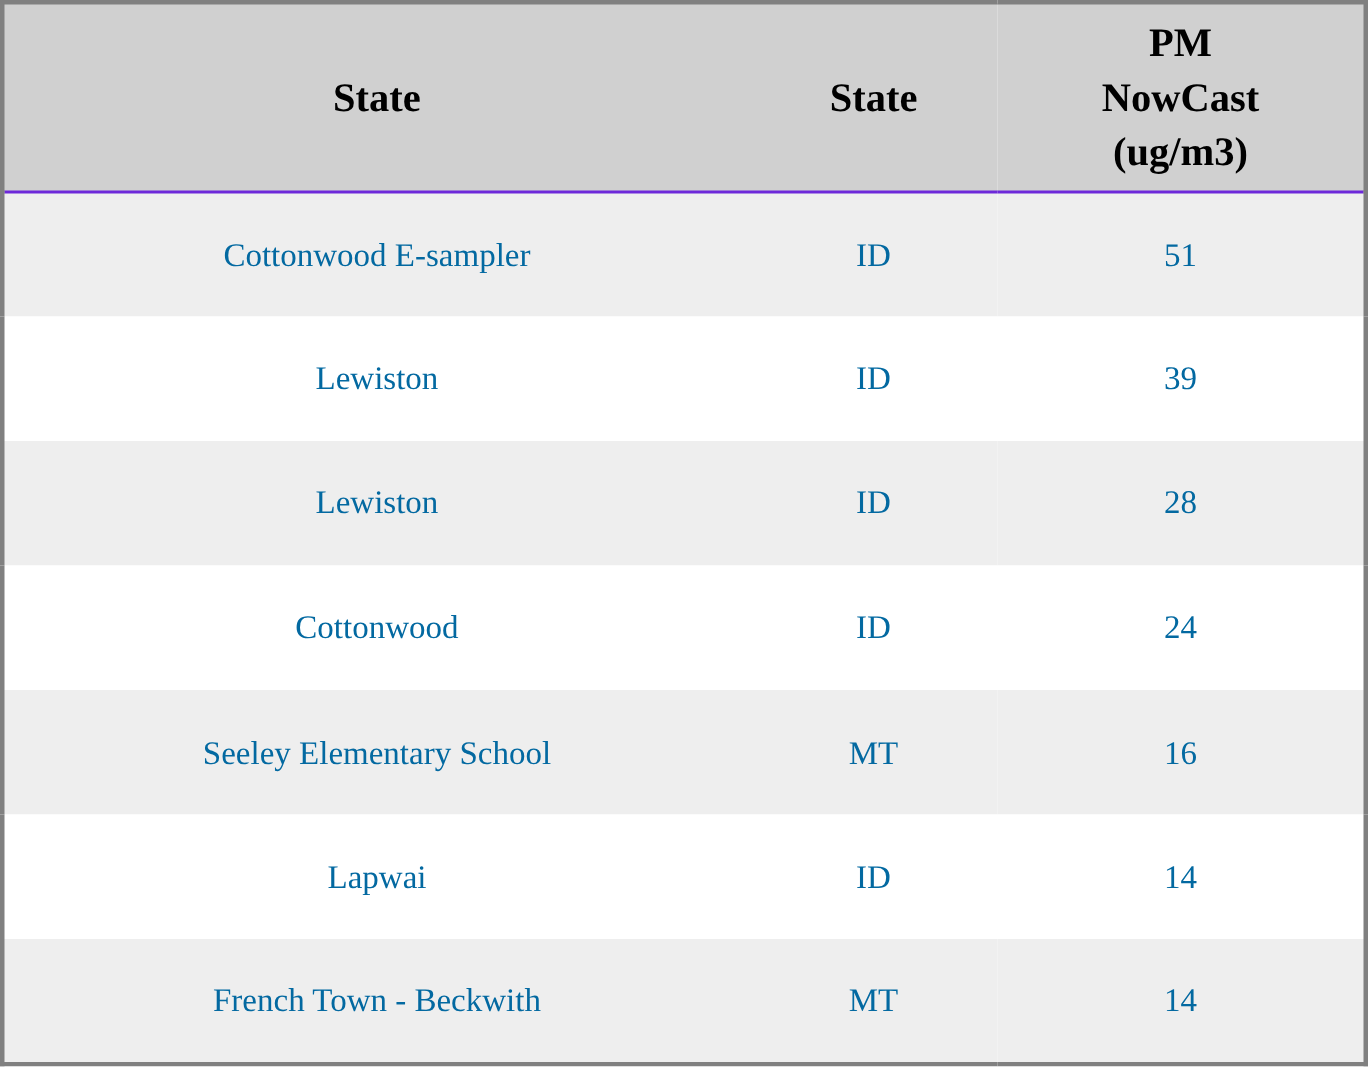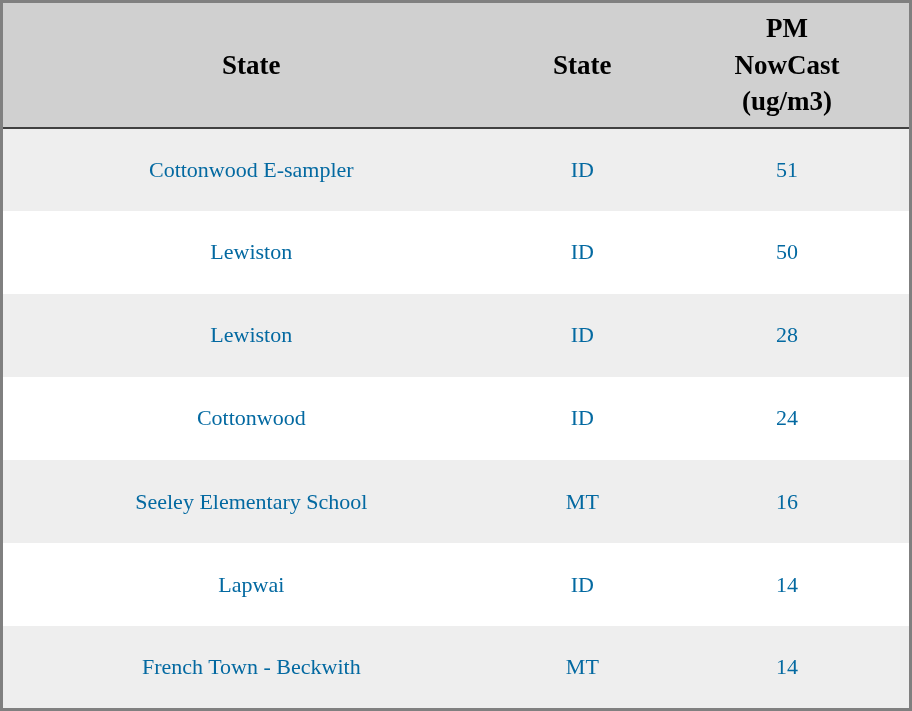--- a/index.html
+++ b/index.html
@@ -29,21 +29,21 @@
     height: 126px;
     background: #d0d0d0;
   }
   thead th {
     font-weight: bold;
     font-size: 27px;
     color: #000000;
     vertical-align: middle;
     white-space: pre-line;
     line-height: 1.35;
-    border-bottom: 2px solid #404040;
+    border-bottom: 2px solid #6d28d9;
     padding: 0;
   }
   tbody tr {
     height: 58px;
   }
   tbody tr:nth-child(odd) {
     background: #eeeeee;
   }
   tbody tr:nth-child(even) {
     background: #ffffff;
@@ -78,21 +78,21 @@
     <tbody id="table-body">
 
     <tr>
           <td>Cottonwood E-sampler</td>
           <td>ID</td>
           <td>51</td>
         </tr>
         <tr>
           <td>Lewiston</td>
           <td>ID</td>
-          <td>50</td>
+          <td>39</td>
         </tr>
         <tr>
           <td>Lewiston</td>
           <td>ID</td>
           <td>28</td>
         </tr>
         <tr>
           <td>Cottonwood</td>
           <td>ID</td>
           <td>24</td>

